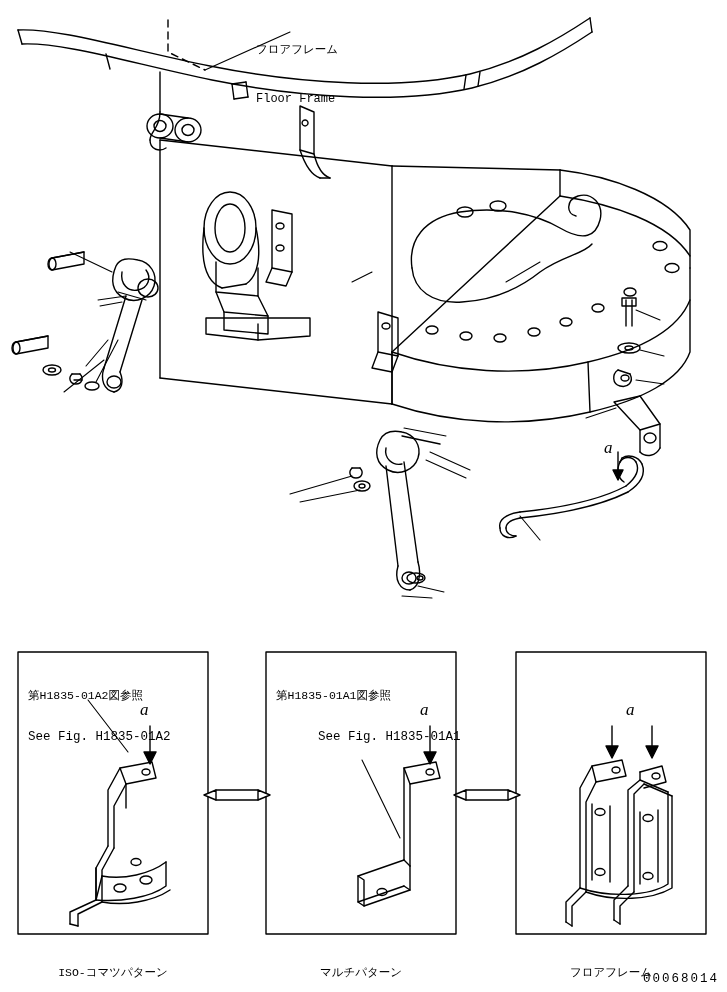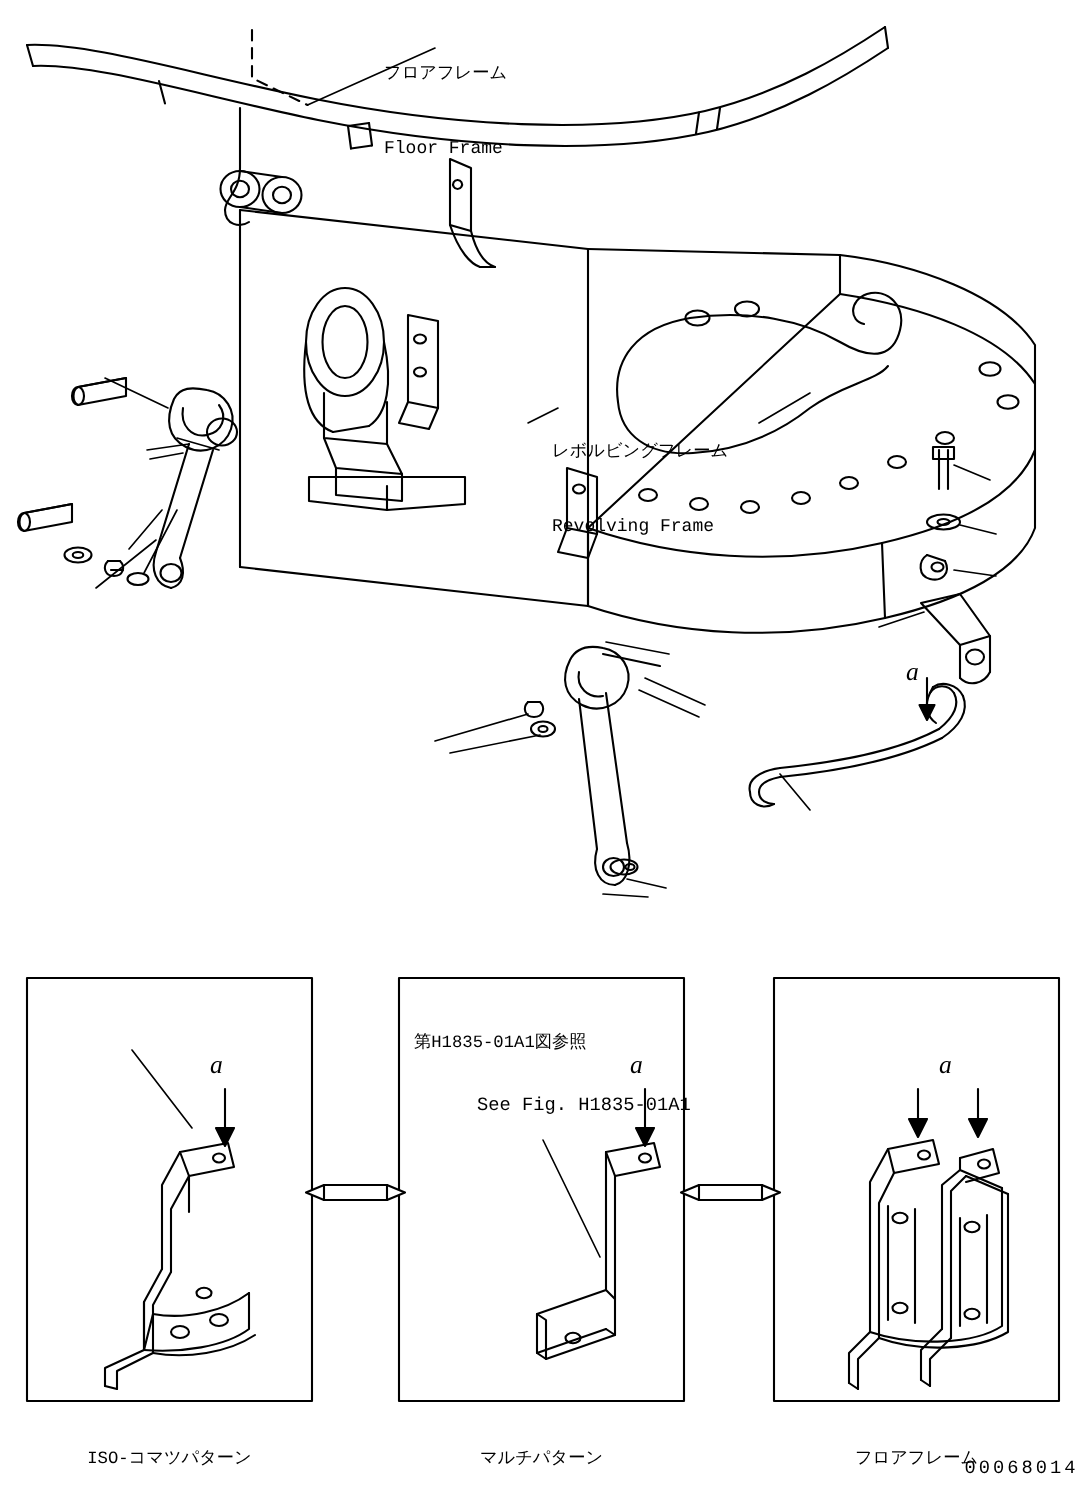--- a/index.html
+++ b/index.html
@@ -382,27 +382,27 @@
       </g>
 
     </g>
   </svg>
 
   <div class="lbl center" style="left:256px; top:6px;">
     <span class="jp">フロアフレーム</span>
     <span class="en">Floor Frame</span>
   </div>
 
-  <div class="lbl" style="left:368px; top:258px;">
-    <span class="jp">レボルビングフレーム</span>
-    <span class="en">Revolving Frame</span>
-  </div>
 
   <div class="lbl ital" style="left:604px; top:438px;">a</div>
 
+  <div class="panel-title" style="left:28px; top:662px;">
+    <span class="jp" style="display:block;">第H1835-01A2図参照</span>
+    <span class="en" style="display:block;font-size:12.5px;">See Fig. H1835-01A2</span>
+  </div>
   <div class="lbl ital" style="left:140px; top:700px;">a</div>
   <div class="panel-caption" style="left:-2px; top:936px;">
     <span class="jp">ISO-コマツパターン</span>
     
   </div>
 
   <div class="panel-title" style="left:276px; top:662px;">
     <span class="jp" style="display:block;">第H1835-01A1図参照</span>
     <span class="en" style="display:block;font-size:12.5px;margin-left:42px;">See Fig. H1835-01A1</span>
   </div>

